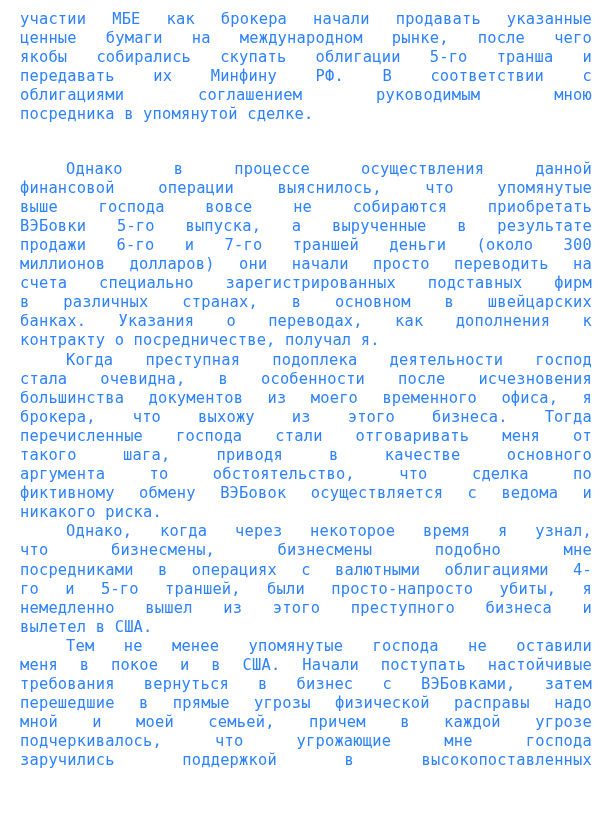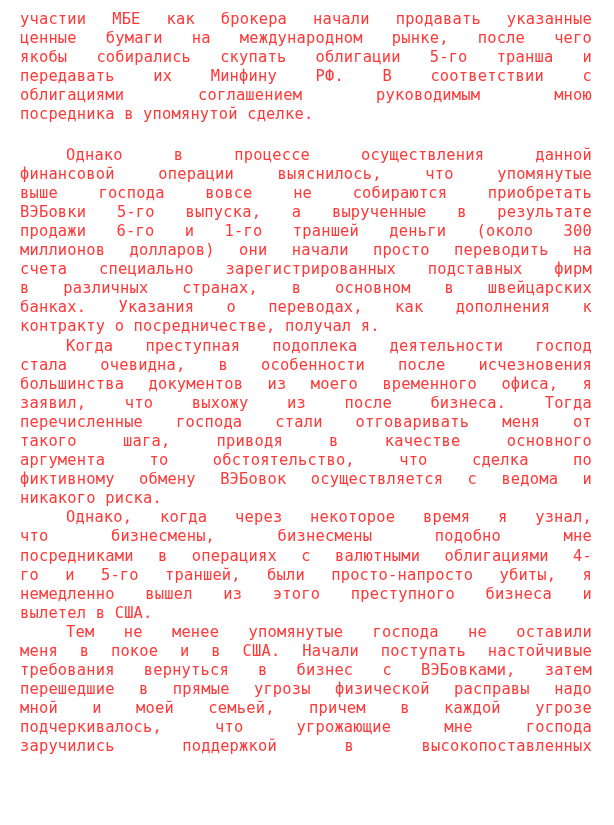--- a/index.html
+++ b/index.html
@@ -1,25 +1,25 @@
 <!DOCTYPE html>
 <html><head>
 <meta charset="utf-8">
 <style>
   html, body { margin: 0; padding: 0; background: #ffffff; }
   body { width: 614px; height: 825px; overflow: hidden; position: relative; }
   .page {
     position: absolute; left: 20px; top: 10px; width: 572px;
     font-family: "DejaVu Sans Mono", "Liberation Mono", monospace;
-    font-size: 15.4px; line-height: 19.1px; color: #ef4444;
+    font-size: 15.4px; line-height: 19.1px; color: #3b82f6;
     letter-spacing: 0.2px;
     filter: contrast(1.2);
   }
   .para { margin: 0; text-align: justify; text-align-last: auto; }
-  .para.gap { margin-top: 21px; }
+  .para.gap { margin-top: 35px; }
   .line { display: block; white-space: nowrap; text-align: justify; text-align-last: justify; }
   .line.last { text-align-last: left; }
   .line.indent { padding-left: 46px; }
 </style>
 </head>
 <body>
 
 <div class="page">
 
   <div class="para">
@@ -29,33 +29,33 @@
     <span class="line">передавать их Минфину РФ.    В соответствии с</span>
     <span class="line">облигациями соглашением руководимым мною</span>
     <span class="line last">посредника в упомянутой сделке.</span>
   </div>
 
   <div class="para gap">
     <span class="line indent">Однако в процессе осуществления данной</span>
     <span class="line">финансовой операции выяснилось,  что упомянутые</span>
     <span class="line">выше господа вовсе не собираются приобретать</span>
     <span class="line">ВЭБовки 5-го выпуска,  а вырученные в результате</span>
-    <span class="line">продажи 6-го и 1-го траншей деньги (около 300</span>
+    <span class="line">продажи 6-го и 7-го траншей деньги (около 300</span>
     <span class="line">миллионов долларов) они начали просто переводить на</span>
     <span class="line">счета специально зарегистрированных подставных фирм</span>
     <span class="line">в различных странах,  в основном в швейцарских</span>
     <span class="line">банках.  Указания о переводах,  как дополнения к</span>
     <span class="line last">контракту о посредничестве, получал я.</span>
   </div>
 
   <div class="para">
     <span class="line indent">Когда преступная подоплека деятельности господ</span>
     <span class="line">стала очевидна,  в особенности после исчезновения</span>
     <span class="line">большинства документов из моего временного офиса, я</span>
-    <span class="line">заявил,  что выхожу из после бизнеса.  Тогда</span>
+    <span class="line">брокера,  что выхожу из этого бизнеса.  Тогда</span>
     <span class="line">перечисленные господа стали отговаривать меня от</span>
     <span class="line">такого шага,  приводя в качестве основного</span>
     <span class="line">аргумента то обстоятельство,  что сделка по</span>
     <span class="line">фиктивному обмену ВЭБовок осуществляется с ведома и</span>
     <span class="line last">никакого риска.</span>
   </div>
 
   <div class="para">
     <span class="line indent">Однако,  когда через некоторое время я узнал,</span>
     <span class="line">что бизнесмены,  бизнесмены подобно мне</span>

